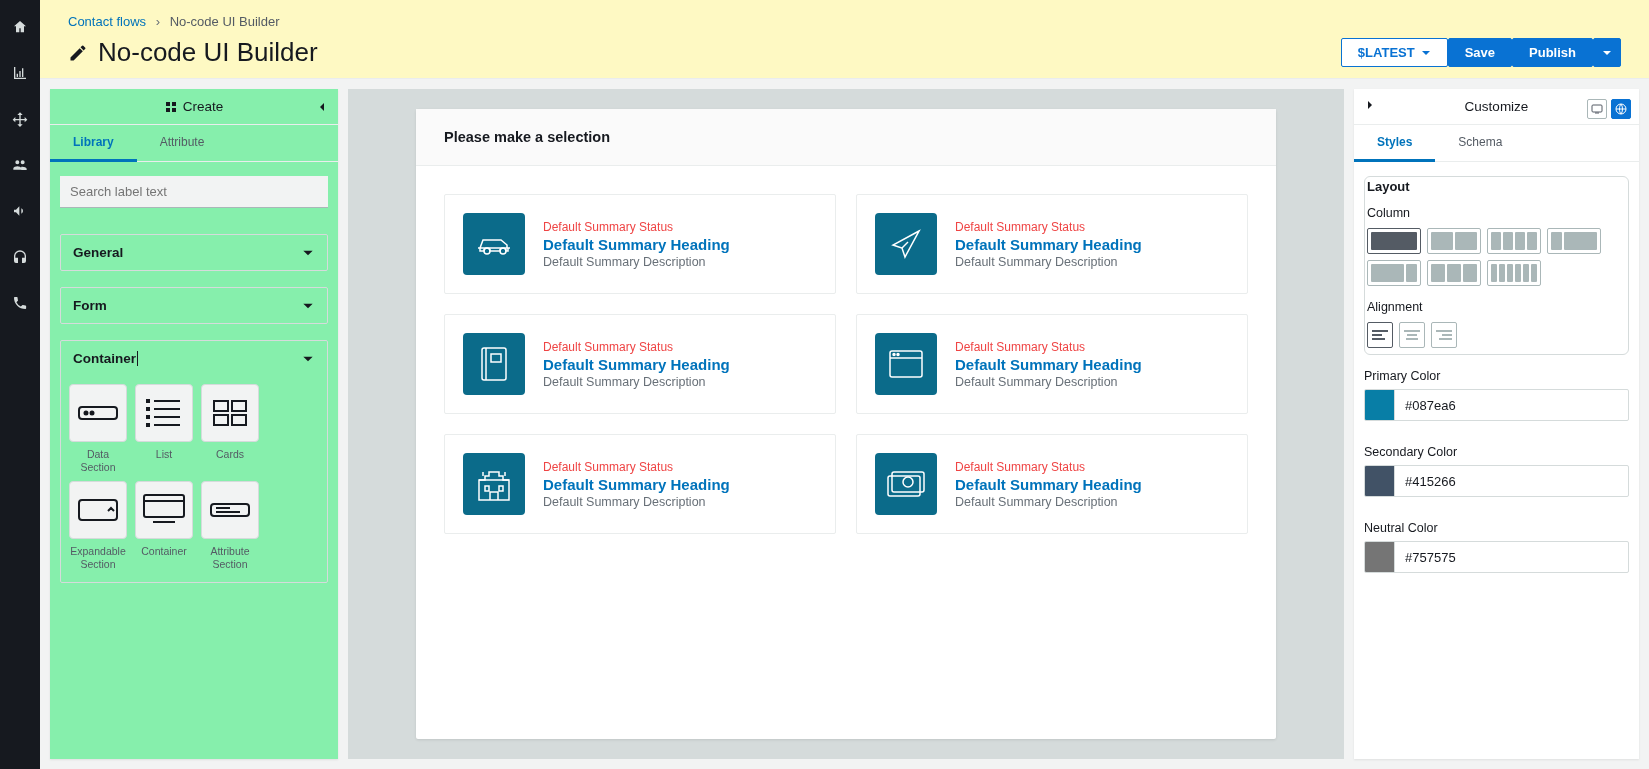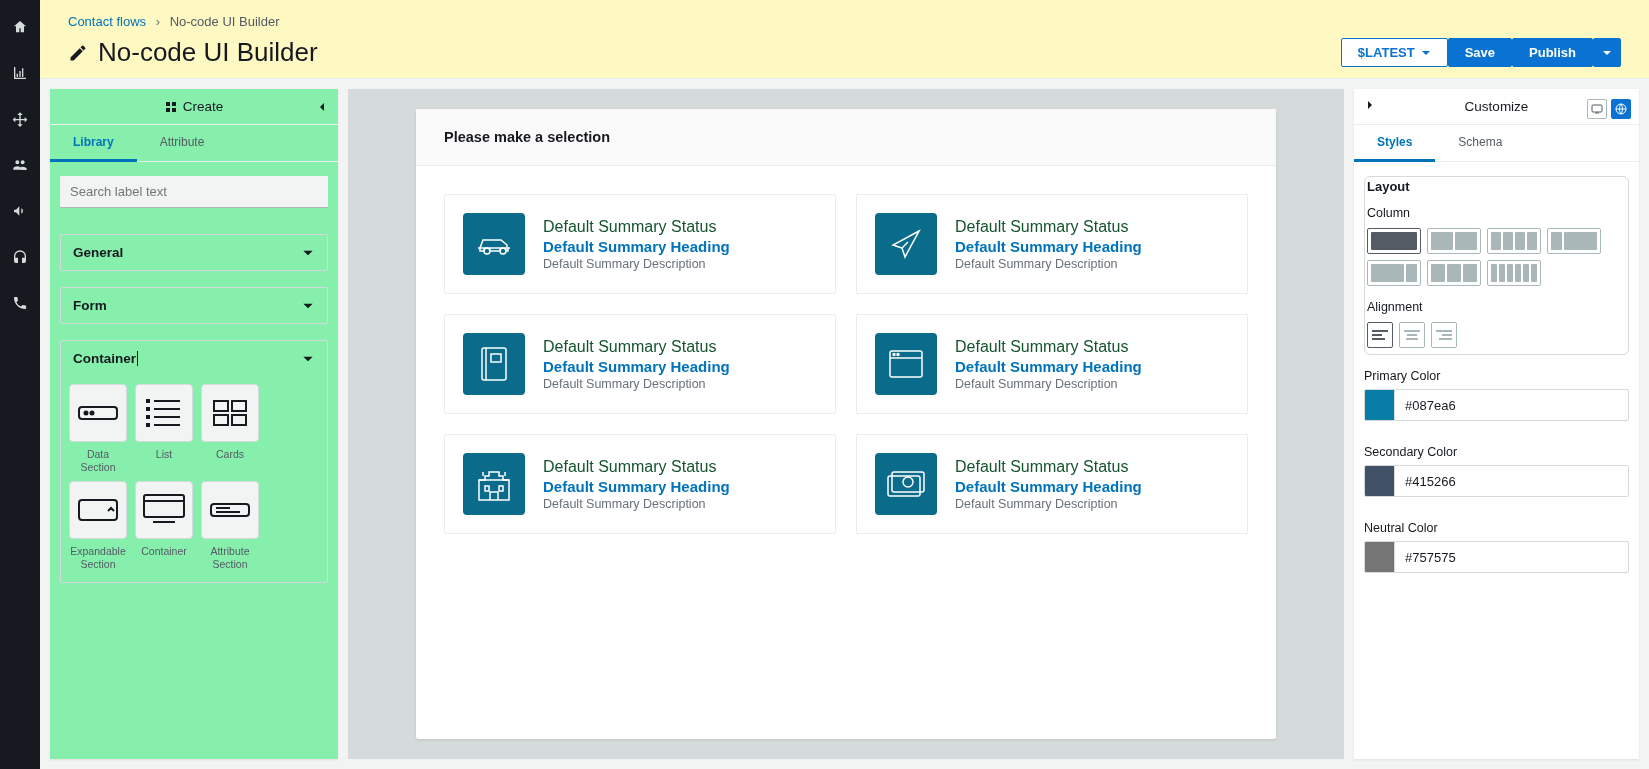--- a/index.html
+++ b/index.html
@@ -44,21 +44,21 @@
 .lib-item .thumb { width: 58px; height: 58px; background: #f2f3f3; border: 1px solid #d5dbdb; border-radius: 4px; display: flex; align-items: center; justify-content: center; color: #16191f; }
 .lib-item .label { font-size: 10.5px; color: #545b64; text-align: center; line-height: 1.2; }
 
 
 .canvas { flex: 1; background: #d5dbdb; display: flex; justify-content: center; padding: 20px 0; overflow: auto; }
 .canvas-inner { background: #fff; width: 860px; border-radius: 2px; box-shadow: 0 1px 3px rgba(0,0,0,0.1); padding-bottom: 22px; }
 .canvas-header { padding: 20px 28px; font-size: 14.5px; font-weight: 700; color: #16191f; border-bottom: 1px solid #eaeded; background: #fafafa; }
 .card-grid { display: grid; grid-template-columns: 1fr 1fr; gap: 20px; padding: 28px; }
 .scard { border: 1px solid #eaeded; border-radius: 2px; padding: 18px; display: flex; gap: 18px; align-items: center; }
 .scard .imgbox { width: 62px; height: 62px; background: #0b6b8a; border-radius: 4px; display: flex; align-items: center; justify-content: center; color: #fff; flex-shrink: 0; }
-.scard .text .status { font-size: 16px; color: #14532d; margin-bottom: 2px; }
+.scard .text .status { font-size: 12px; color: #ef4444; margin-bottom: 2px; }
 .scard .text .heading { font-size: 15px; font-weight: 700; color: #0073bb; margin-bottom: 2px; }
 .scard .text .desc { font-size: 12.5px; color: #687078; }
 
 
 .right-panel { width: 285px; background: #fff; display: flex; flex-direction: column; flex-shrink: 0; box-shadow: 0 1px 2px rgba(0,0,0,0.08); }
 .right-header { display: flex; justify-content: center; padding: 10px; border-bottom: 1px solid #eaeded; position: relative; font-size: 13.5px; color: #16191f; }
 .right-header .collapse { position: absolute; left: 10px; cursor: pointer; }
 .right-header .tools { position: absolute; right: 8px; display: flex; gap: 4px; }
 .right-header .tools .tool { width: 20px; height: 20px; display: flex; align-items: center; justify-content: center; border: 1px solid #aab7b8; border-radius: 2px; font-size: 11px; cursor: pointer; }
 .right-header .tools .tool.active { background: #0972d3; color: #fff; border-color: #0972d3; }

